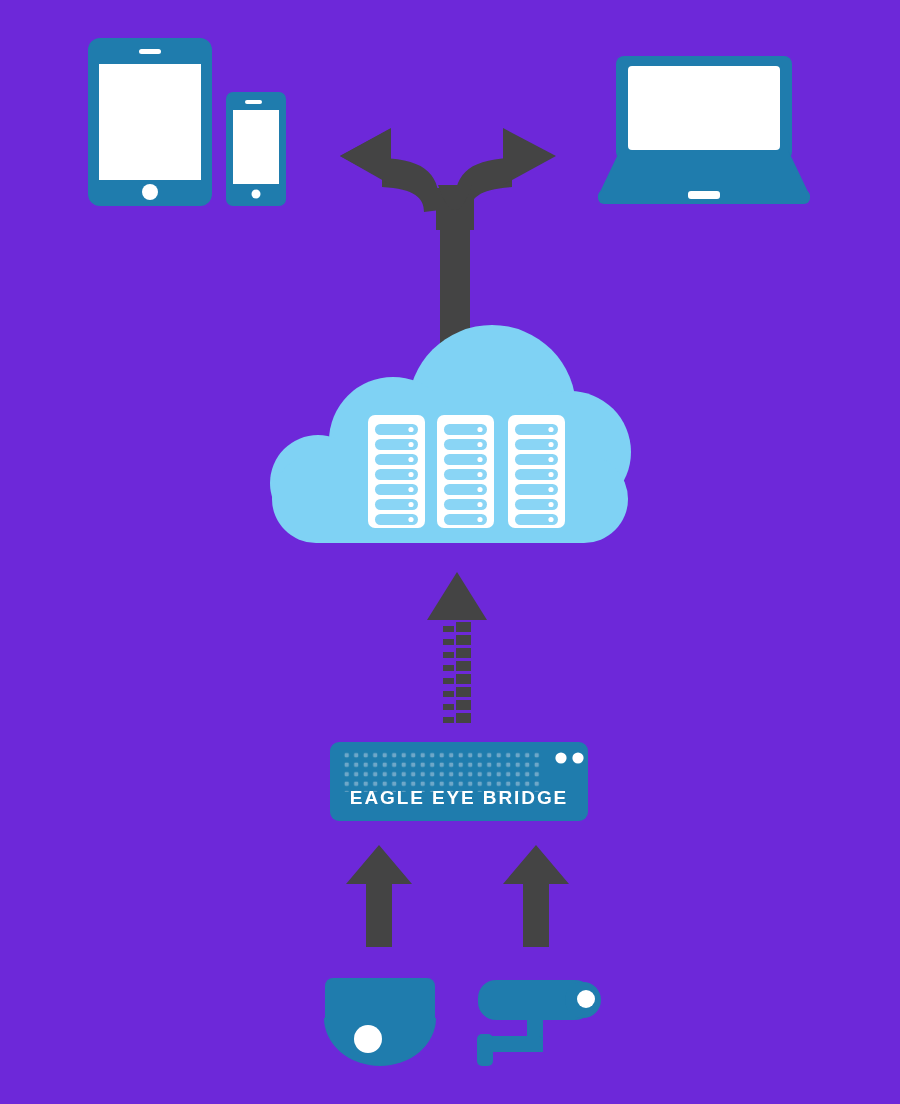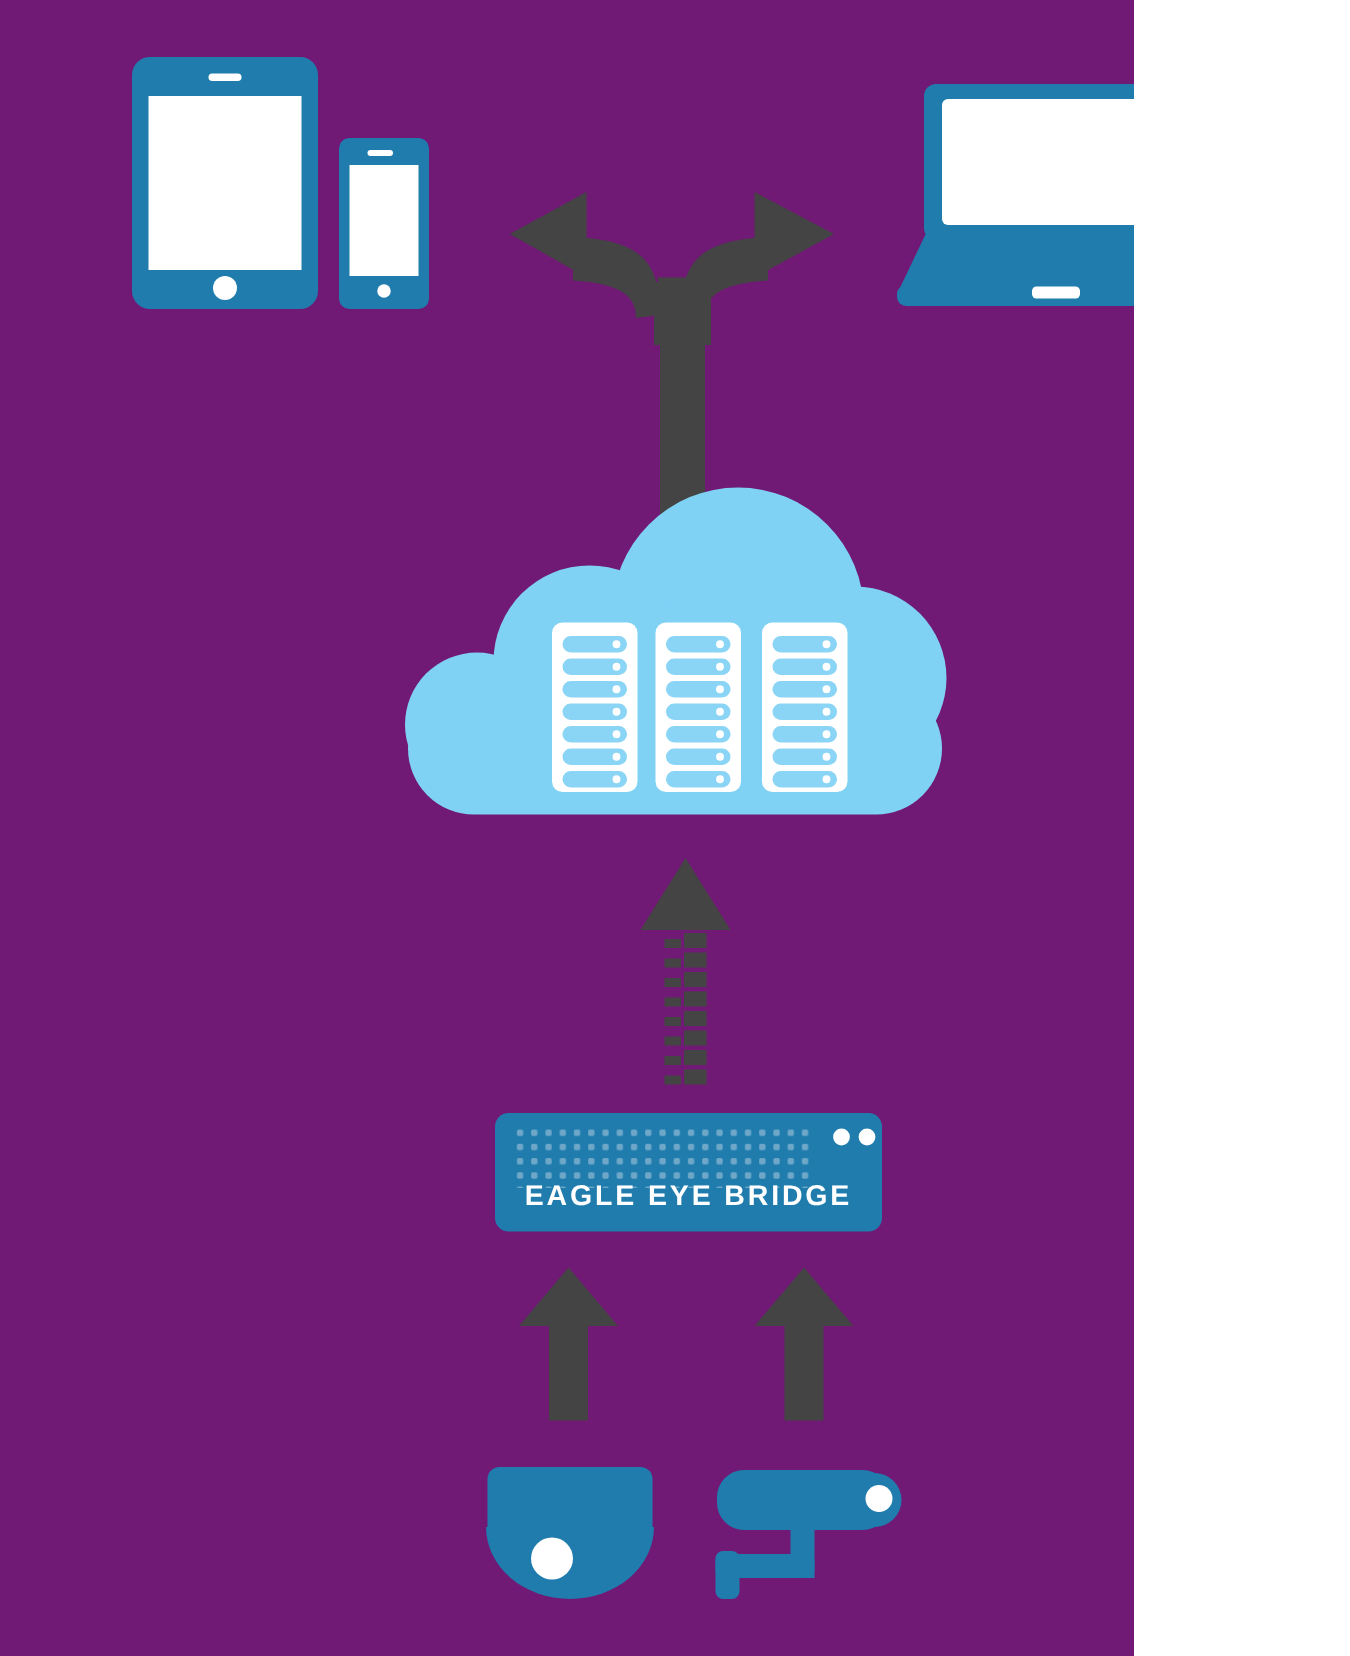--- a/index.html
+++ b/index.html
@@ -6,23 +6,23 @@
   html, body {
     margin: 0;
     padding: 0;
     background: #ffffff;
   }
   body {
     font-family: "Liberation Sans", sans-serif;
   }
   #diagram-canvas {
     position: relative;
-    width: 756px;
+    width: 900px;
     height: 1104px;
-    background: #701a75;
+    background: #6d28d9;
     overflow: hidden;
   }
   #diagram-canvas svg.layer {
     position: absolute;
     top: 0;
     left: 0;
     width: 900px;
     height: 1104px;
     display: block;
   }

